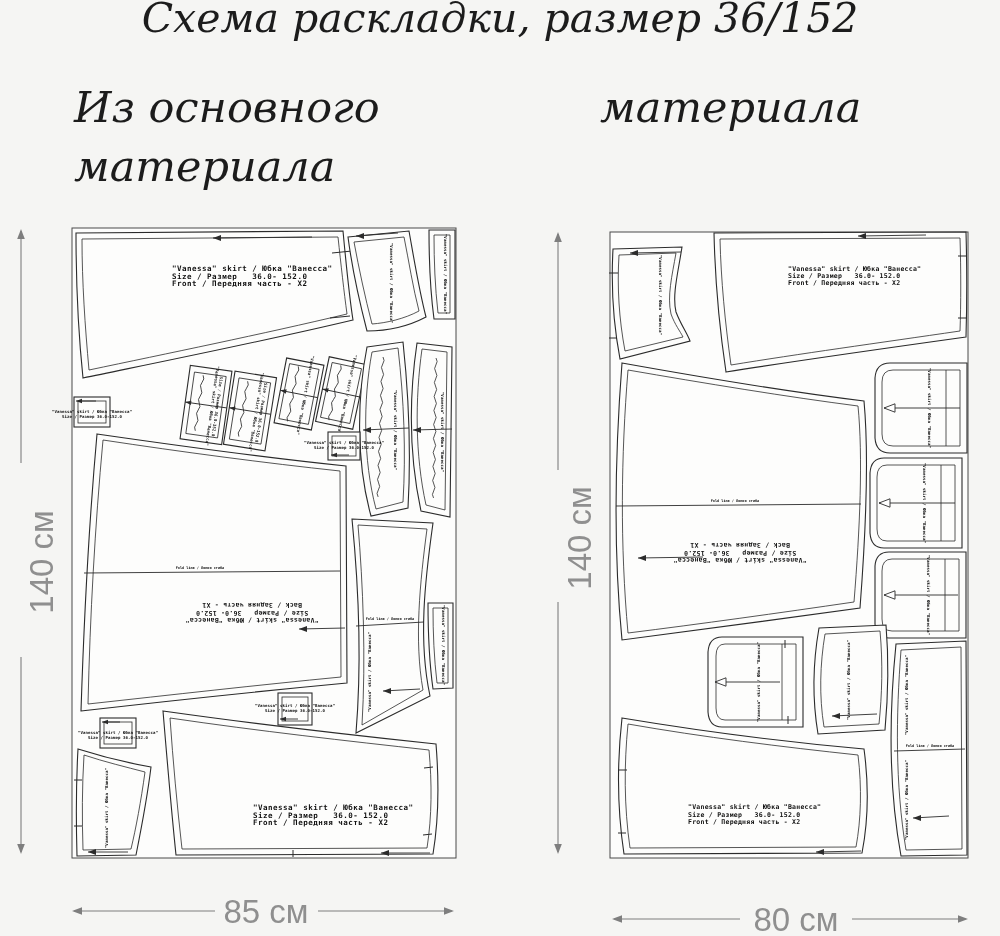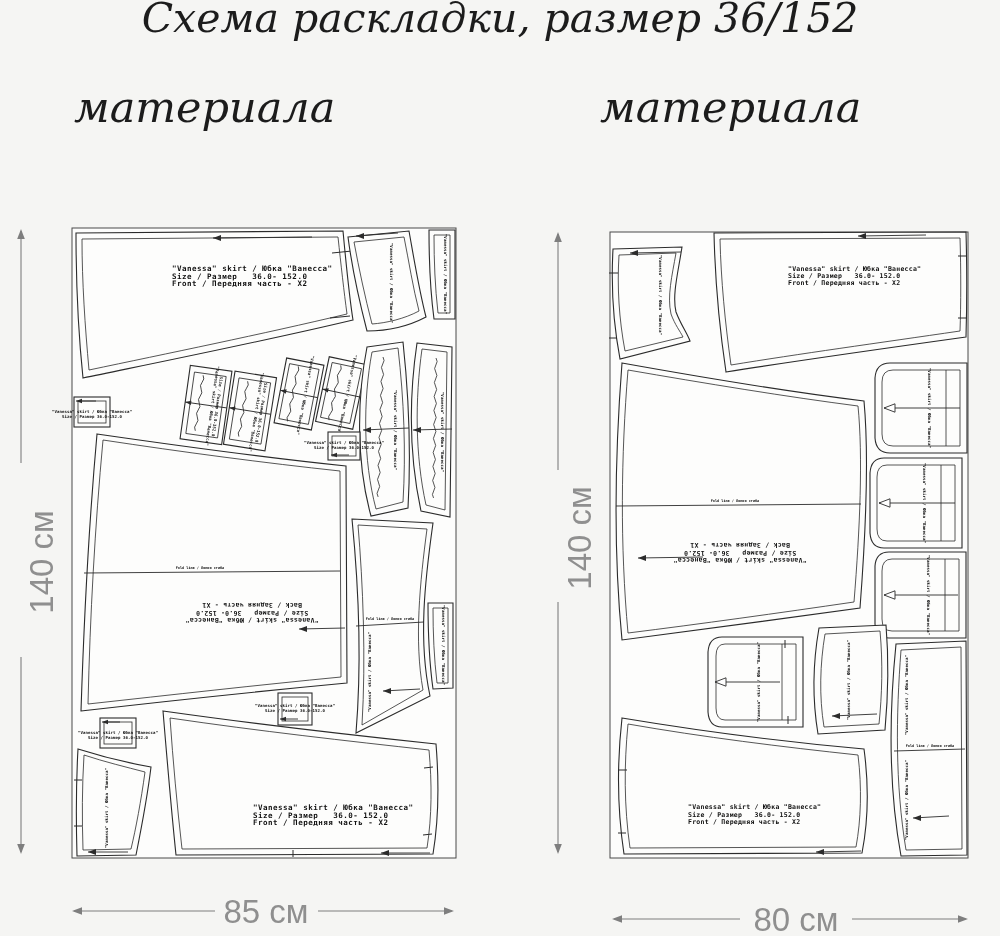--- a/index.html
+++ b/index.html
@@ -27,20 +27,21 @@
   .dim-text{font:33px "Liberation Sans",sans-serif;fill:#8f8f8f;}
 </style>
 </head>
 <body>
 
 <div id="stage">
 
   <div class="title">Схема раскладки, размер 36/152</div>
 
   <div class="subtitle left">
+    <div>Из основного</div>
     <div>материала</div>
   </div>
   <div class="subtitle right">
     <div>материала</div>
   </div>
 
   <svg width="1000" height="936" viewBox="0 0 1000 936">
     <defs>
       <path id="wigS" d="M0,0 q2.4,3.5 0,7 t0,7 t0,7 t0,7 t0,7 t0,7 t0,7 t0,7"></path>
       <path id="wigL" d="M0,0 q2.4,3.5 0,7 t0,7 t0,7 t0,7 t0,7 t0,7 t0,7 t0,7 t0,7 t0,7 t0,7 t0,7 t0,7 t0,7 t0,7 t0,7 t0,7 t0,7 t0,7 t0,7"></path>

